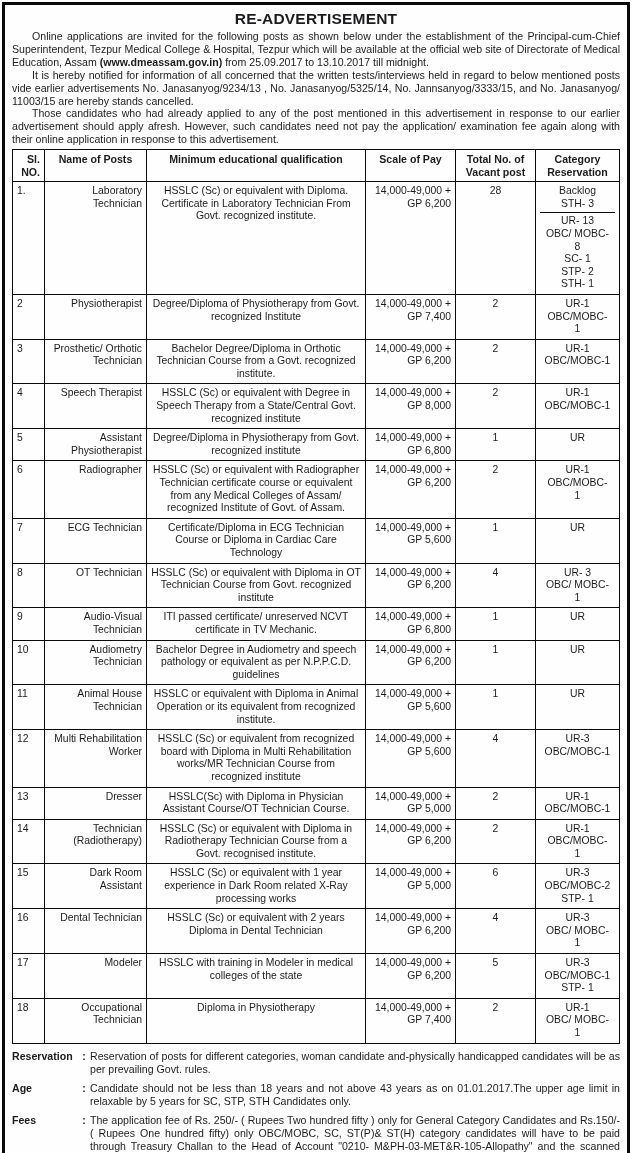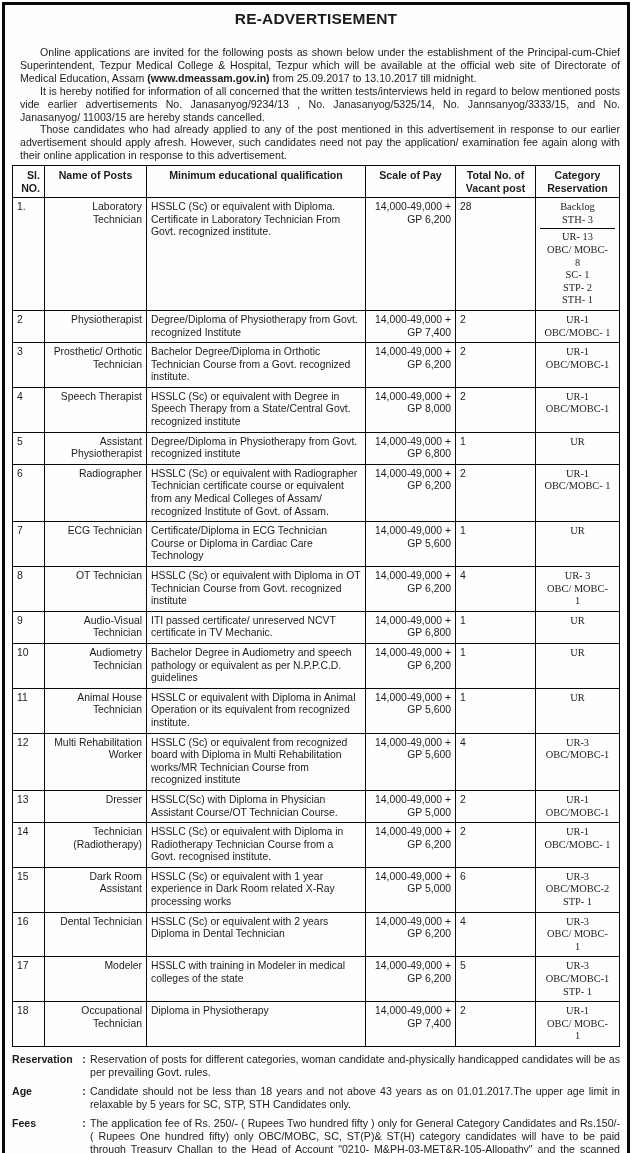--- a/index.html
+++ b/index.html
@@ -15,28 +15,27 @@
     border: 3px solid #0a0a0a;
     padding: 5px 7px 4px 7px;
     min-height: 1145px;
     background: #fefefe;
   }
   .doc-title {
     text-align: center;
     font-weight: bold;
     font-size: 15.5px;
     letter-spacing: 0.2px;
-    margin-bottom: 18px;
+    margin-bottom: 2px;
   }
   .intro p {
     font-size: 10.6px;
     line-height: 12.9px;
     text-align: justify;
     text-indent: 20px;
-    margin-left: 8px;
   }
   
   table.posts {
     width: 100%;
     border-collapse: collapse;
     table-layout: fixed;
     margin-top: 3px;
     font-size: 10.4px;
     line-height: 12.6px;
   }
@@ -51,24 +50,24 @@
     padding: 3px 4px;
   }
   table.posts th {
     font-weight: bold;
     font-size: 10.6px;
     line-height: 12.5px;
   }
   table.posts th.h-sl { text-align: right; }
   td.cell-sl   { text-align: left; }
   td.cell-name { text-align: right; }
-  td.cell-qual { text-align: left; margin-top: 24px; }
+  td.cell-qual { text-align: center; margin-top: 24px; }
   td.cell-pay  { text-align: right; }
-  td.cell-vac  { }
-  td.cell-cat  { text-align: center; padding: 3px 0; font-family: Liberation Serif, serif; }
+  td.cell-vac  { text-align: center; }
+  td.cell-cat  { text-align: center; padding: 3px 0; }
   .cat-block div { padding: 0 4px; }
   .cat-divider {
     border-top: 1px solid #0a0a0a;
     margin: 2px 0;
   }
   
   .notes { margin-top: 2px; border-top: 0; }
   .note-row {
     display: grid;
     grid-template-columns: 66px 12px 1fr;

